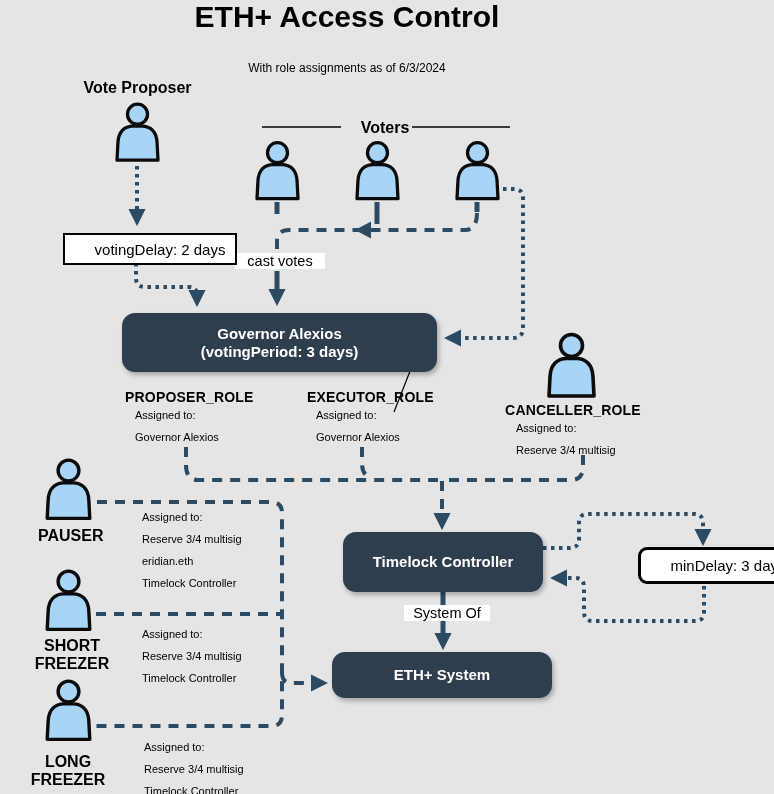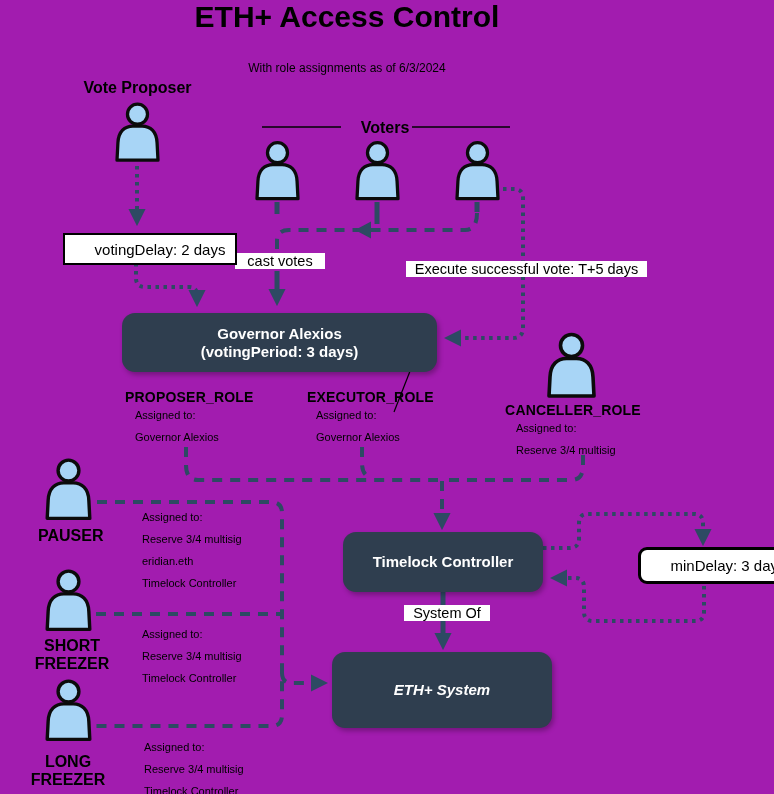--- a/index.html
+++ b/index.html
@@ -1,17 +1,17 @@
 <!DOCTYPE html>
 <html><head>
 <meta charset="utf-8">
 <style>
   html,body{margin:0;padding:0;background:#ffffff;}
   #canvas{
-    position:relative;width:774px;height:794px;background:#a21caf;overflow:hidden;
+    position:relative;width:774px;height:794px;background:#e5e5e5;overflow:hidden;
     font-family:"Liberation Sans", sans-serif;color:#000;
   }
   .abs{position:absolute;}
   .center{text-align:center;}
   .pre{white-space:pre-line;}
   .title{font-size:30px;font-weight:bold;}
   .subtitle{font-size:12px;}
   .actor-label{font-size:16px;font-weight:bold;}
   .role-head{font-size:14px;font-weight:bold;letter-spacing:.2px;}
   .assigned{font-size:11px;line-height:22px;}
@@ -97,37 +97,36 @@
     <use href="#person" x="42" y="678" width="53" height="64"></use>
   </svg>
 
   <div class="abs title center" style="left:0;top:8;width:694px;">ETH+ Access Control</div>
   <div class="abs subtitle center" style="left:0;top:61px;width:694px;">With role assignments as of 6/3/2024</div>
 
   <div class="abs actor-label center" style="left:60px;top:79px;width:155px;">Vote Proposer</div>
   <div class="abs actor-label center" style="left:350px;top:119px;width:70px;">Voters</div>
 
   <div class="abs edge-label center" style="left:235px;top:253px;width:84px;">cast votes</div>
-  <div class="abs edge-label center" style="left:406px;top:261px;width:235px;">Execute successful vote: T+5 days</div>
   <div class="abs edge-label center" style="left:404px;top:605px;width:80px;">System Of</div>
 
   <div class="abs whitebox" style="left:63px;top:233px;width:150px;height:28px;">
     <span>votingDelay: 2 days</span>
   </div>
 
   <div class="abs darkbox pre" style="left:122px;top:313px;width:315px;height:59px;">Governor Alexios
 (votingPeriod: 3 days)</div>
 
   <div class="abs darkbox" style="left:343px;top:532px;width:200px;height:60px;">Timelock Controller</div>
 
   <div class="abs whitebox minbox" style="left:638px;top:547px;width:134px;height:31px;">
     <span>minDelay: 3 days</span>
   </div>
 
-  <div class="abs darkbox" style="left:332px;top:652px;width:220px;height:76px;font-style:italic;">ETH+ System</div>
+  <div class="abs darkbox" style="left:332px;top:652px;width:220px;height:46px;">ETH+ System</div>
 
   <div class="abs role-head" style="left:125px;top:389px;">PROPOSER_ROLE</div>
   <div class="abs assigned pre" style="left:135px;top:404px;">Assigned to:
 Governor Alexios</div>
 
   <div class="abs role-head" style="left:307px;top:389px;">EXECUTOR_ROLE</div>
   <div class="abs assigned pre" style="left:316px;top:404px;">Assigned to:
 Governor Alexios</div>
 
   <div class="abs role-head center" style="left:503px;top:402px;width:140px;">CANCELLER_ROLE</div>

